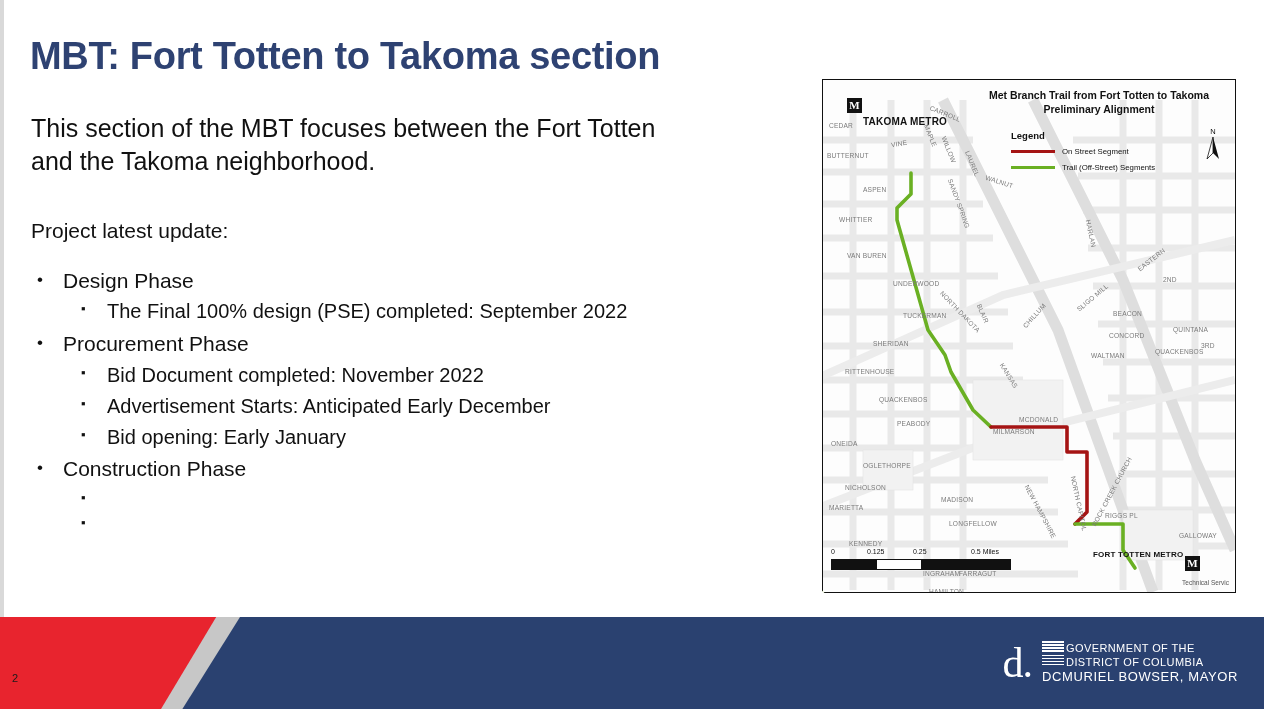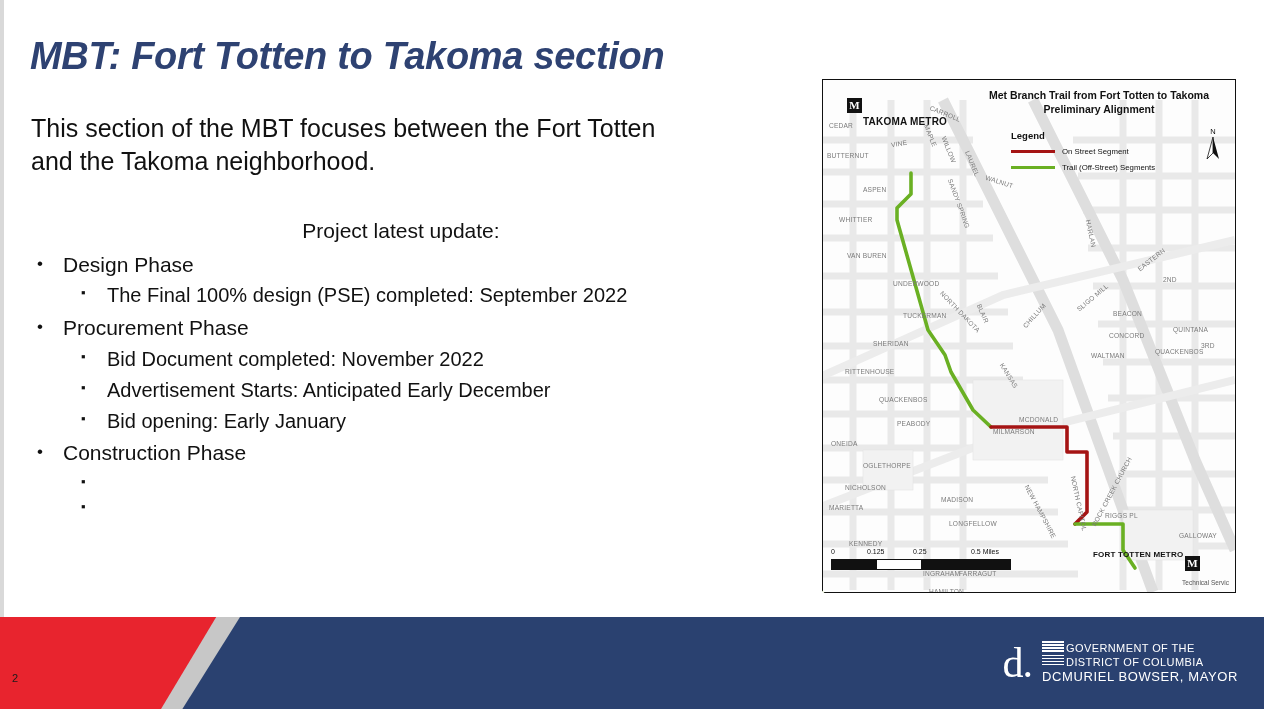--- a/index.html
+++ b/index.html
@@ -10,34 +10,34 @@
     overflow:hidden;position:relative;
   }
   #slide{position:absolute;inset:0;background:#fff;overflow:hidden;}
 
   
   .edge-strip{position:absolute;left:0;top:0;width:4px;height:709px;background:#d9d9d9;}
 
   
   .title{
     position:absolute;left:30px;top:36px;width:740px;
-    font-size:38px;font-weight:bold;font-style:italic;
+    font-size:38px;font-weight:bold;
     color:#2e4272;letter-spacing:-0.3px;line-height:1.1;
     white-space:nowrap;
   }
 
   
   .intro{
     position:absolute;left:31px;top:112px;width:660px;
     font-size:25px;color:#111;line-height:1.32;
   }
 
   
   .body-list{position:absolute;left:31px;top:215px;width:740px;color:#111;}
-  .lead{font-size:21px;line-height:1.5;margin-bottom:2px;text-align:center;}
+  .lead{font-size:21px;line-height:1.5;margin-bottom:18px;}
 
   .l1{display:flex;align-items:flex-start;font-size:21px;line-height:1.52;padding-left:6px;}
   .l1 .bul{width:26px;flex:none;font-size:17px;line-height:1.75;color:#111;}
   .l2{display:flex;align-items:flex-start;font-size:20px;line-height:1.56;padding-left:50px;}
   .l2 .bul{width:26px;flex:none;font-size:13px;line-height:1.95;color:#111;}
   .txt{flex:1;}
 
   
   .map-wrap{
     position:absolute;left:806px;top:52px;width:456px;height:562px;

